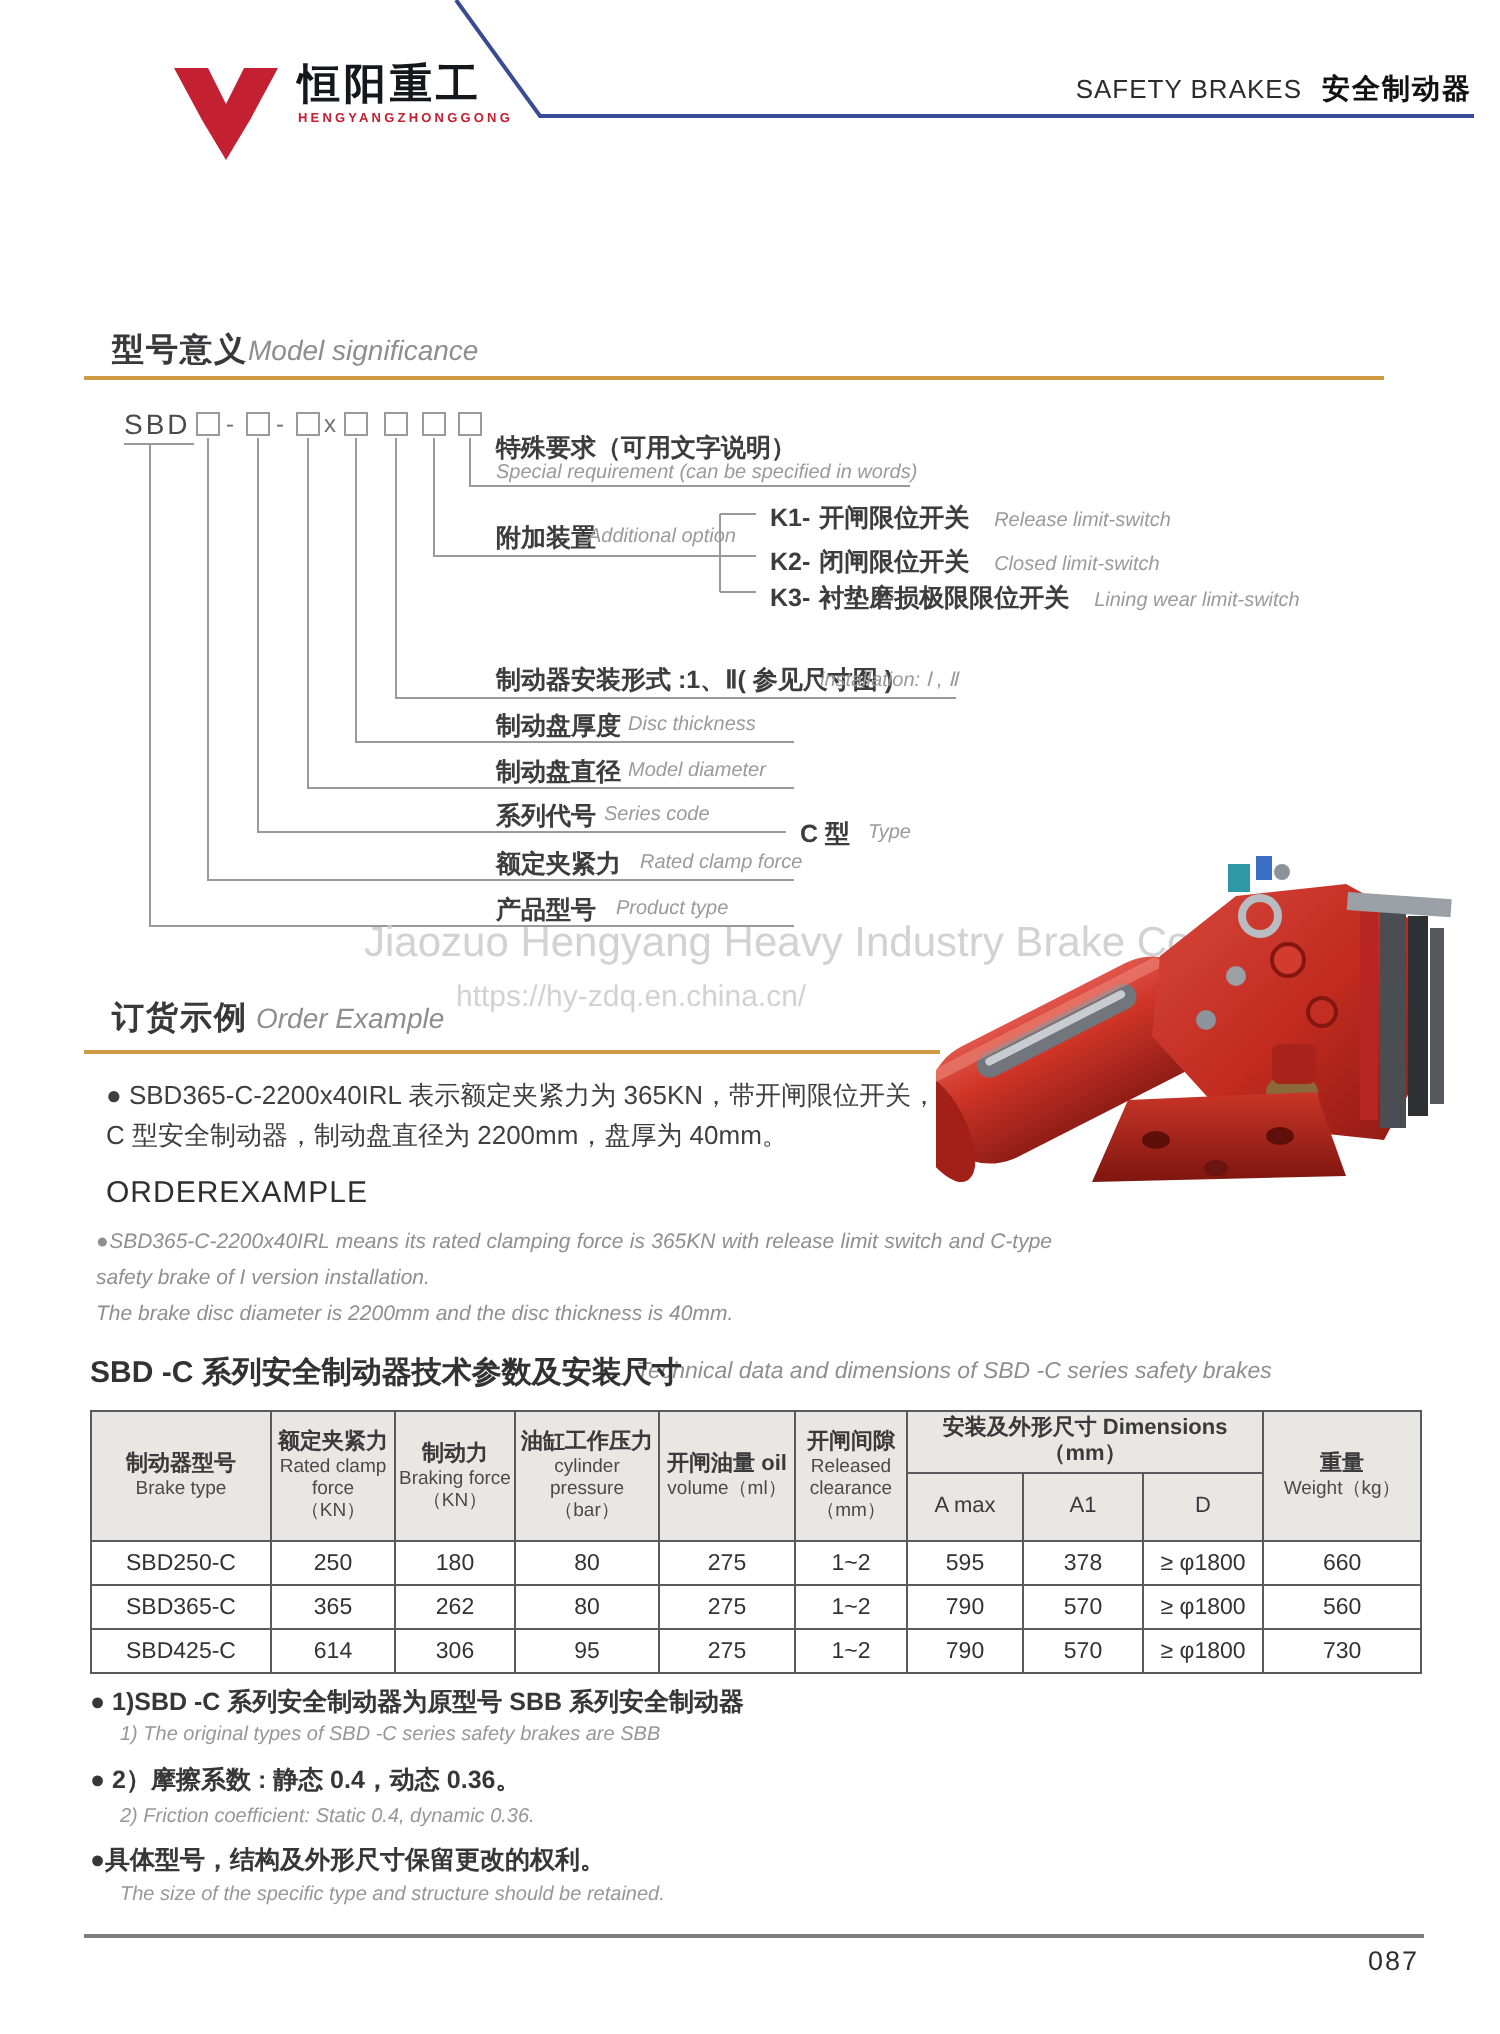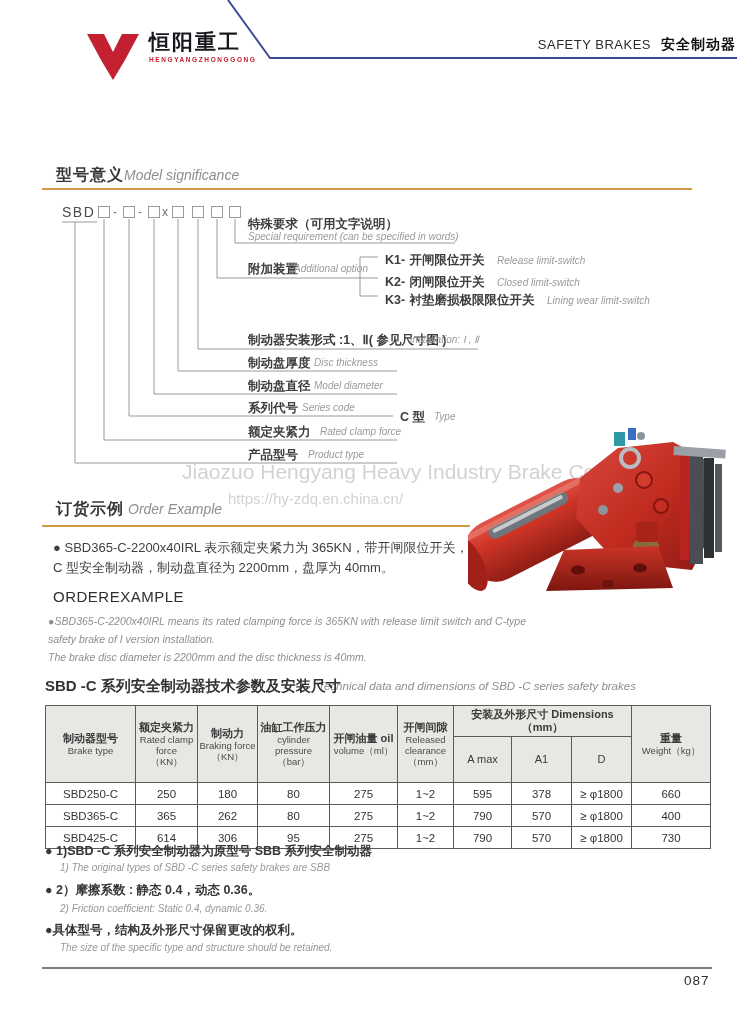--- a/index.html
+++ b/index.html
@@ -266,21 +266,21 @@
         </th>
         <th colspan="3">
           <div class="th-cn">安装及外形尺寸 Dimensions（mm）</div>
         </th>
         <th rowspan="2">
           <div class="th-cn">重量</div>
           <div class="th-en">Weight（kg）</div>
         </th>
       </tr>
       <tr>
-        <th style="height:46px">
+        <th style="height:34px">
             <div class="th-cn" style="font-weight:normal">A max</div>
           </th>
         <th>
             <div class="th-cn" style="font-weight:normal">A1</div>
           </th>
         <th>
             <div class="th-cn" style="font-weight:normal">D</div>
           </th>
       </tr>
     </thead>
@@ -300,21 +300,21 @@
       <tr>
         <td>SBD365-C</td>
         <td>365</td>
         <td>262</td>
         <td>80</td>
         <td>275</td>
         <td>1~2</td>
         <td>790</td>
         <td>570</td>
         <td>≥ φ1800</td>
-        <td>400</td>
+        <td>560</td>
       </tr>
       <tr>
         <td>SBD425-C</td>
         <td>614</td>
         <td>306</td>
         <td>95</td>
         <td>275</td>
         <td>1~2</td>
         <td>790</td>
         <td>570</td>

